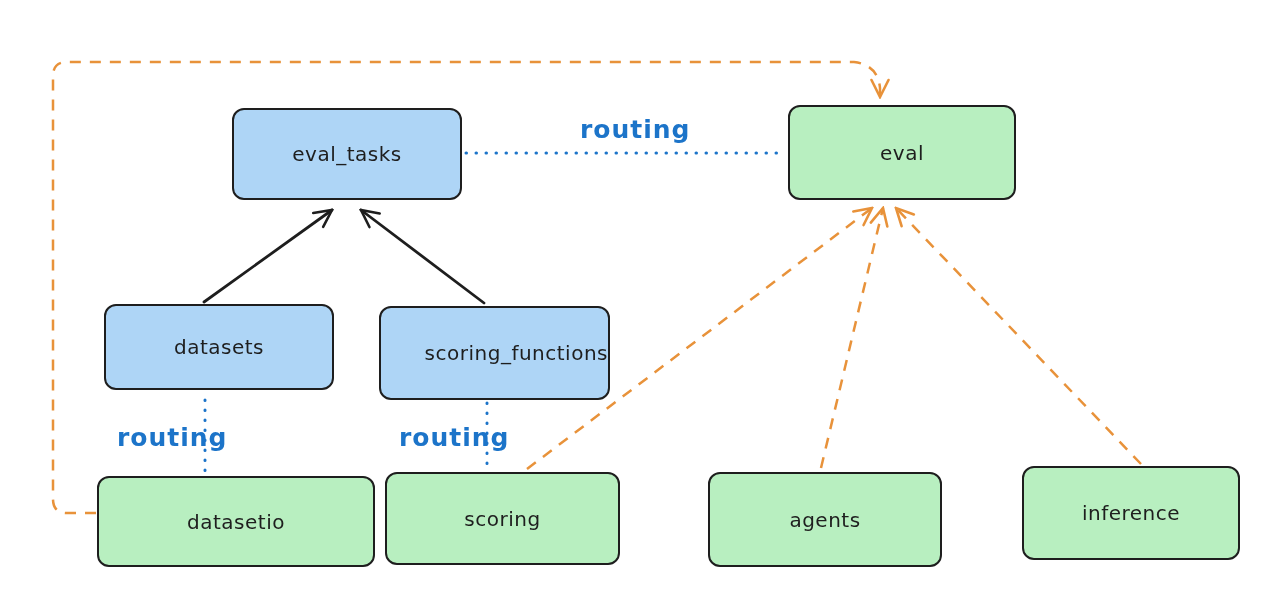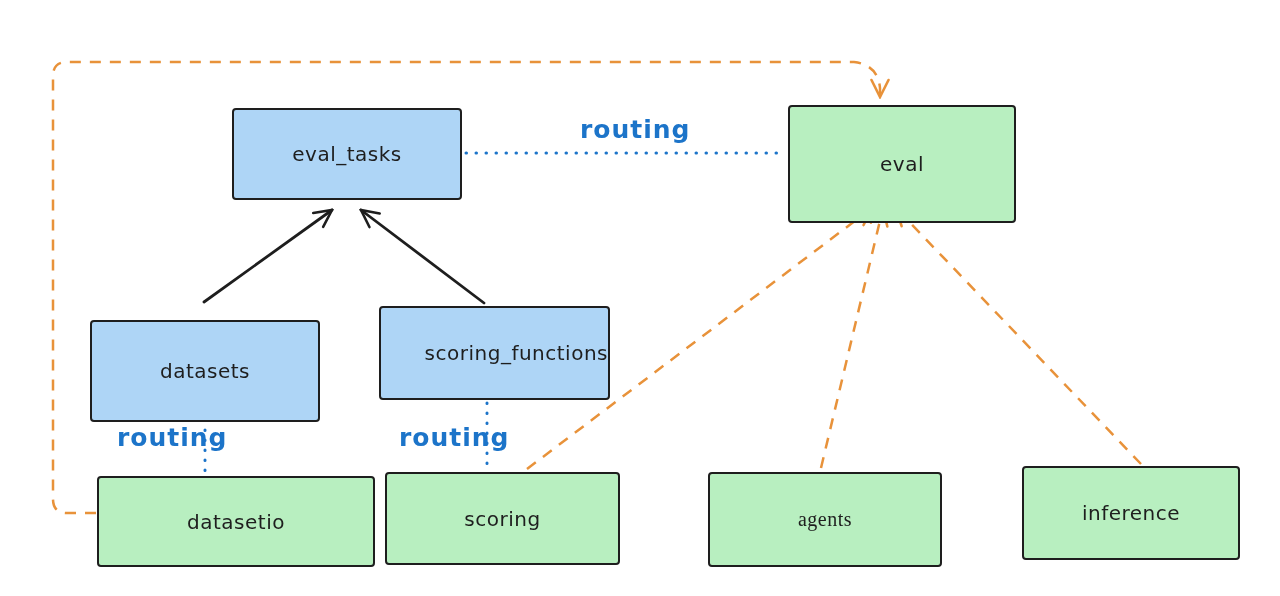--- a/index.html
+++ b/index.html
@@ -14,21 +14,21 @@
   .connectors {
     position: absolute;
     left: 0; top: 0;
     width: 1280px; height: 596px;
     pointer-events: none;
   }
   .node {
     position: absolute;
     box-sizing: border-box;
     border: 2.5px solid var(--stroke, #1e1e1e);
-    border-radius: 4px;
+    border-radius: 12px;
     display: flex;
     align-items: center;
     justify-content: center;
     z-index: 2;
   }
   .node-blue  { background: var(--node-blue, #aed5f6); }
   .node-green { background: var(--node-green, #b8efc0); }
   .node-label {
     color: var(--stroke, #1e1e1e);
     font-size: 20px;
@@ -77,41 +77,41 @@
     <path class="stroke-orange shaft-dashed" d="M 96 513 L 67 513 Q 53 513 53 499 L 53 76 Q 53 62 67 62 L 854 62 Q 878 65 880 88 L 880 97" marker-end="url(#ah-orange)"></path>
     <path class="stroke-orange shaft-dashed" d="M 527 469 L 872 208" marker-end="url(#ah-orange)"></path>
     <path class="stroke-orange shaft-dashed" d="M 821 468 L 883 208" marker-end="url(#ah-orange)"></path>
     <path class="stroke-orange shaft-dashed" d="M 1141 464 L 896 208" marker-end="url(#ah-orange)"></path>
   </svg>
 
   <div class="node node-blue" style="left:232px; top:108px; width:230px; height:92px;">
     <span class="node-label">eval_tasks</span>
   </div>
 
-  <div class="node node-green" style="left:788px; top:105px; width:228px; height:118px;align-items:center;">
+  <div class="node node-green" style="left:788px; top:105px; width:228px; height:95px;align-items:center;">
     <span class="node-label">eval</span>
   </div>
 
-  <div class="node node-blue" style="left:90px; top:304px; width:230px; height:102px;margin-top:16px;">
+  <div class="node node-blue" style="left:104px; top:304px; width:230px; height:86px;">
     <span class="node-label">datasets</span>
   </div>
 
   <div class="node node-blue" style="left:379px; top:306px; width:231px; height:94px;justify-content:flex-end;">
     <span class="node-label">scoring_functions</span>
   </div>
 
   <div class="node node-green" style="left:97px; top:476px; width:278px; height:91px;">
     <span class="node-label">datasetio</span>
   </div>
 
   <div class="node node-green" style="left:385px; top:472px; width:235px; height:93px;">
     <span class="node-label">scoring</span>
   </div>
 
-  <div class="node node-green" style="left:708px; top:472px; width:234px; height:95px;font-family:Liberation Serif, serif;">
+  <div class="node node-green" style="left:708px; top:472px; width:234px; height:95px;">
     <span class="node-label">agents</span>
   </div>
 
   <div class="node node-green" style="left:1022px; top:466px; width:218px; height:94px;">
     <span class="node-label">inference</span>
   </div>
 
   <div class="edge-label" style="left:580px; top:115px;">routing</div>
   <div class="edge-label" style="left:117px; top:423px;">routing</div>
   <div class="edge-label" style="left:399px; top:423px;">routing</div>

